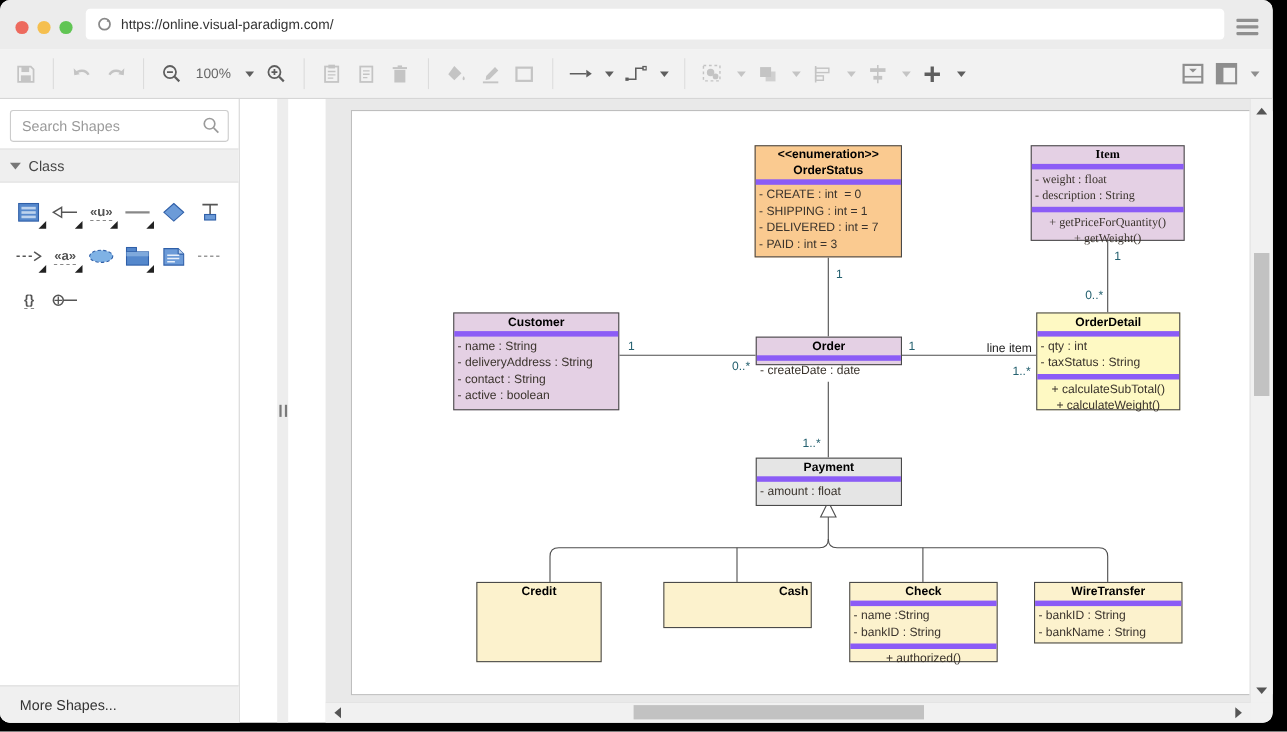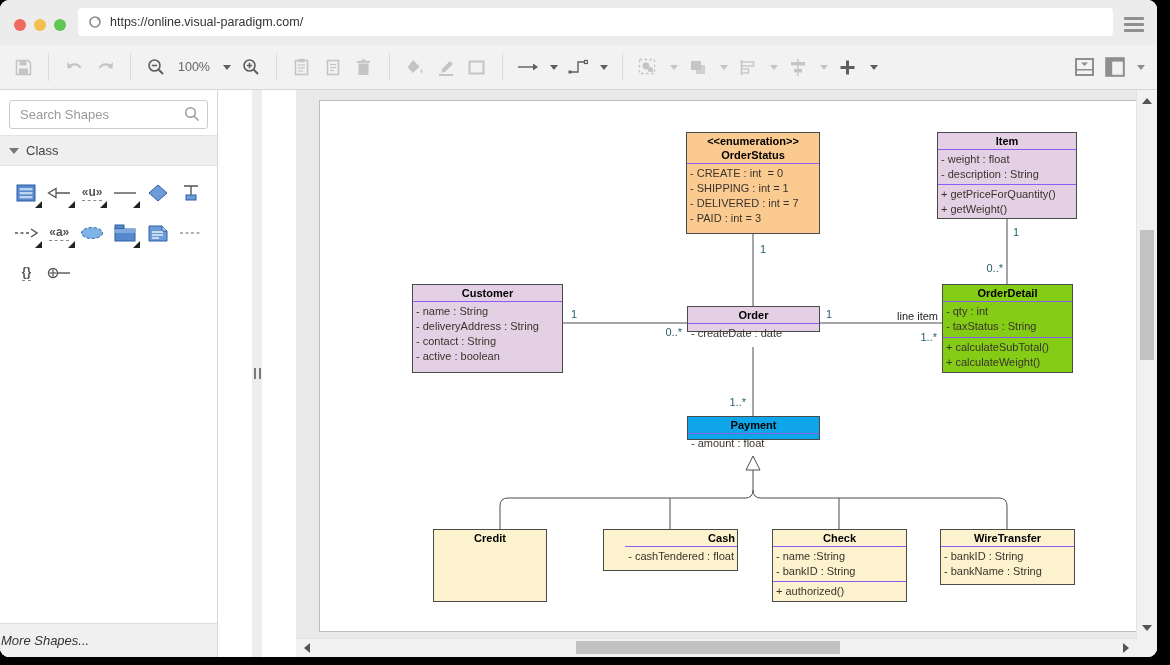--- a/index.html
+++ b/index.html
@@ -41,38 +41,38 @@
   .sect{height:29px;background:#EFEFEF;border-top:1px solid #E2E2E2;border-bottom:1px solid #E2E2E2;
         display:flex;align-items:center;font-size:13px;color:#444;padding-left:9px;gap:7px;cursor:pointer;}
   .sect .tri-down{border-top-color:#777;}
   .palette{display:grid;grid-template-columns:repeat(6,1fr);row-gap:14px;padding:14px 10px;}
   .pal{position:relative;height:26px;display:flex;align-items:center;justify-content:center;cursor:pointer;}
   .pal.var::after{content:"";position:absolute;right:1px;bottom:-2px;width:0;height:0;
        border-left:7px solid transparent;border-bottom:7px solid #222;}
   .glyph{font-size:12px;color:#555;font-weight:bold;letter-spacing:0;}
   .glyph.dashed{border-bottom:1px dashed #888;padding-bottom:1px;}
   .moreshapes{position:absolute;bottom:0;left:0;width:100%;height:34px;background:#F0F0F0;
-      border-top:1px solid #DDD;display:flex;align-items:center;padding-left:1px;box-sizing:border-box;
-      font-size:13px;color:#333;cursor:pointer;font-style:italic;}
+      border-top:1px solid #DDD;display:flex;align-items:center;padding-left:18px;box-sizing:border-box;
+      font-size:13px;color:#333;cursor:pointer;}
   .sdivider{width:10px;background:#EDEDED;flex:none;position:relative;cursor:col-resize;}
   .grip{position:absolute;left:2px;top:278px;width:3px;height:11px;
         border-left:2px solid #7a7a7a;border-right:2px solid #7a7a7a;}
   
   .canvas{position:relative;flex:1;background:#E9E9E9;overflow:hidden;}
   .page{position:absolute;left:23px;top:10px;width:850px;height:530px;background:#fff;
         border:1px solid #BEBEBE;}
   .edges{position:absolute;left:0;top:0;pointer-events:none;}
   .edges polyline,.edges path{fill:none;stroke:#4d4d4d;stroke-width:1;}
   .edges polygon{fill:#fff;stroke:#4d4d4d;stroke-width:1;}
   .edges text{font-family:"Liberation Sans","DejaVu Sans",sans-serif;font-size:11px;fill:#24606F;}
   .uml{position:absolute;border:1px solid #4a4a4a;display:flex;flex-direction:column;
        font-size:11px;box-sizing:border-box;color:#3a332c;}
   .uml-h{font-weight:bold;text-align:center;color:#000;padding:1px 2px;line-height:14px;}
-  .uml-c{border-top:1px solid #8b5cf6;padding:2px 3px;line-height:15px;white-space:pre;flex:1;}
-  .uml-o{flex:none;}
+  .uml-c{border-top:5px solid #8b5cf6;padding:2px 3px;line-height:15px;white-space:pre;flex:1;}
+  .uml-o{flex:none;text-align:center;}
   
   .vscroll{position:absolute;top:0;right:0;bottom:18px;width:20px;background:#F1F1F1;border-left:1px solid #E3E3E3;}
   .vthumb{position:absolute;left:3px;right:3px;top:140px;height:130px;background:#C2C2C2;}
   .hscroll{position:absolute;left:0;right:20px;bottom:0;height:18px;background:#F1F1F1;border-top:1px solid #E3E3E3;}
   .hthumb{position:absolute;top:2px;height:13px;left:280px;width:264px;background:#C2C2C2;}
   .corner{position:absolute;right:0;bottom:0;width:20px;height:18px;background:#F1F1F1;}
   .tri-up{width:0;height:0;border-left:5px solid transparent;border-right:5px solid transparent;border-bottom:6px solid #555;}
   .tri-down{width:0;height:0;border-left:5px solid transparent;border-right:5px solid transparent;border-top:6px solid #555;}
   .tri-left{width:0;height:0;border-top:5px solid transparent;border-bottom:5px solid transparent;border-right:6px solid #555;}
   .tri-right{width:0;height:0;border-top:5px solid transparent;border-bottom:5px solid transparent;border-left:6px solid #555;}
@@ -393,62 +393,61 @@
             <text x="683" y="171" text-anchor="end">0..*</text>
             <text x="426" y="305" text-anchor="end">1..*</text>
           </svg>
           <div class="uml" style="left: 366px; top: 31px; width: 134px; height: 102px; background: rgb(250, 202, 144);">
             <div class="uml-h">
               <div>&lt;&lt;enumeration&gt;&gt;</div>
               <div>OrderStatus</div>
             </div>
             <div class="uml-c"><div>- CREATE : int  = 0</div><div>- SHIPPING : int = 1</div><div>- DELIVERED : int = 7</div><div>- PAID : int = 3</div></div>
           </div>
-          <div class="uml" style="left: 617px; top: 31px; width: 140px; height: 87px; background: rgb(228, 208, 228);">
+          <div class="uml" style="left: 617px; top: 31px; width: 140px; height: 87px; background: rgb(228, 208, 228); font-family: Liberation Serif, serif;">
             <div class="uml-h">
               <div>Item</div>
             </div>
             <div class="uml-c"><div>- weight : float</div><div>- description : String</div></div>
             <div class="uml-c uml-o"><div>+ getPriceForQuantity()</div><div>+ getWeight()</div></div>
           </div>
           <div class="uml" style="left: 92px; top: 183px; width: 151px; height: 89px; background: rgb(228, 208, 228);">
             <div class="uml-h">
               <div>Customer</div>
             </div>
             <div class="uml-c"><div>- name : String</div><div>- deliveryAddress : String</div><div>- contact : String</div><div>- active : boolean</div></div>
           </div>
           <div class="uml" style="left: 367px; top: 205px; width: 133px; height: 26px; background: rgb(228, 208, 228);">
             <div class="uml-h">
               <div>Order</div>
             </div>
             <div class="uml-c"><div>- createDate : date</div></div>
           </div>
-          <div class="uml" style="left: 622px; top: 183px; width: 131px; height: 89px; background: #84cc16;">
+          <div class="uml" style="left: 622px; top: 183px; width: 131px; height: 89px; background: #fef9c3;">
             <div class="uml-h">
               <div>OrderDetail</div>
             </div>
             <div class="uml-c"><div>- qty : int</div><div>- taxStatus : String</div></div>
             <div class="uml-c uml-o"><div>+ calculateSubTotal()</div><div>+ calculateWeight()</div></div>
           </div>
-          <div class="uml" style="left: 367px; top: 315px; width: 133px; height: 24px; background: #0ea5e9;">
+          <div class="uml" style="left: 367px; top: 315px; width: 133px; height: 44px; background: #e5e5e5;">
             <div class="uml-h">
               <div>Payment</div>
             </div>
             <div class="uml-c"><div>- amount : float</div></div>
           </div>
           <div class="uml" style="left: 113px; top: 428px; width: 114px; height: 73px; background: rgb(252, 242, 205);">
             <div class="uml-h">
               <div>Credit</div>
             </div>
           </div>
           <div class="uml" style="left: 283px; top: 428px; width: 135px; height: 42px; background: rgb(252, 242, 205); align-items: flex-end;">
             <div class="uml-h">
               <div>Cash</div>
             </div>
-            <div class="uml-c"><div>- cashTendered : float</div></div>
           </div>
           <div class="uml" style="left: 452px; top: 428px; width: 135px; height: 73px; background: rgb(252, 242, 205);">
             <div class="uml-h">
               <div>Check</div>
             </div>
             <div class="uml-c"><div>- name :String</div><div>- bankID : String</div></div>
             <div class="uml-c uml-o"><div>+ authorized()</div></div>
           </div>
           <div class="uml" style="left: 620px; top: 428px; width: 135px; height: 56px; background: rgb(252, 242, 205);">
             <div class="uml-h">

